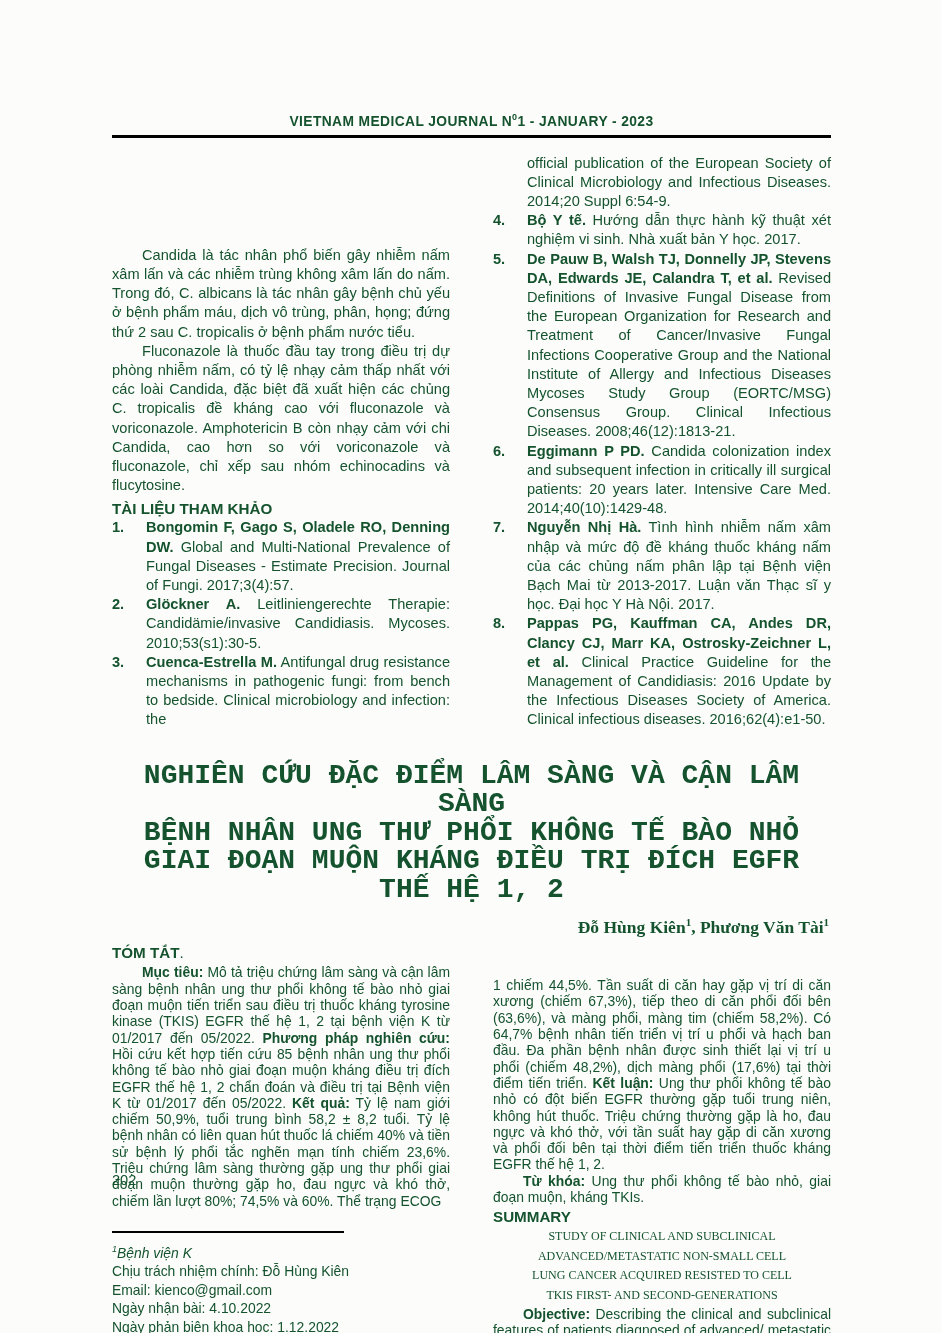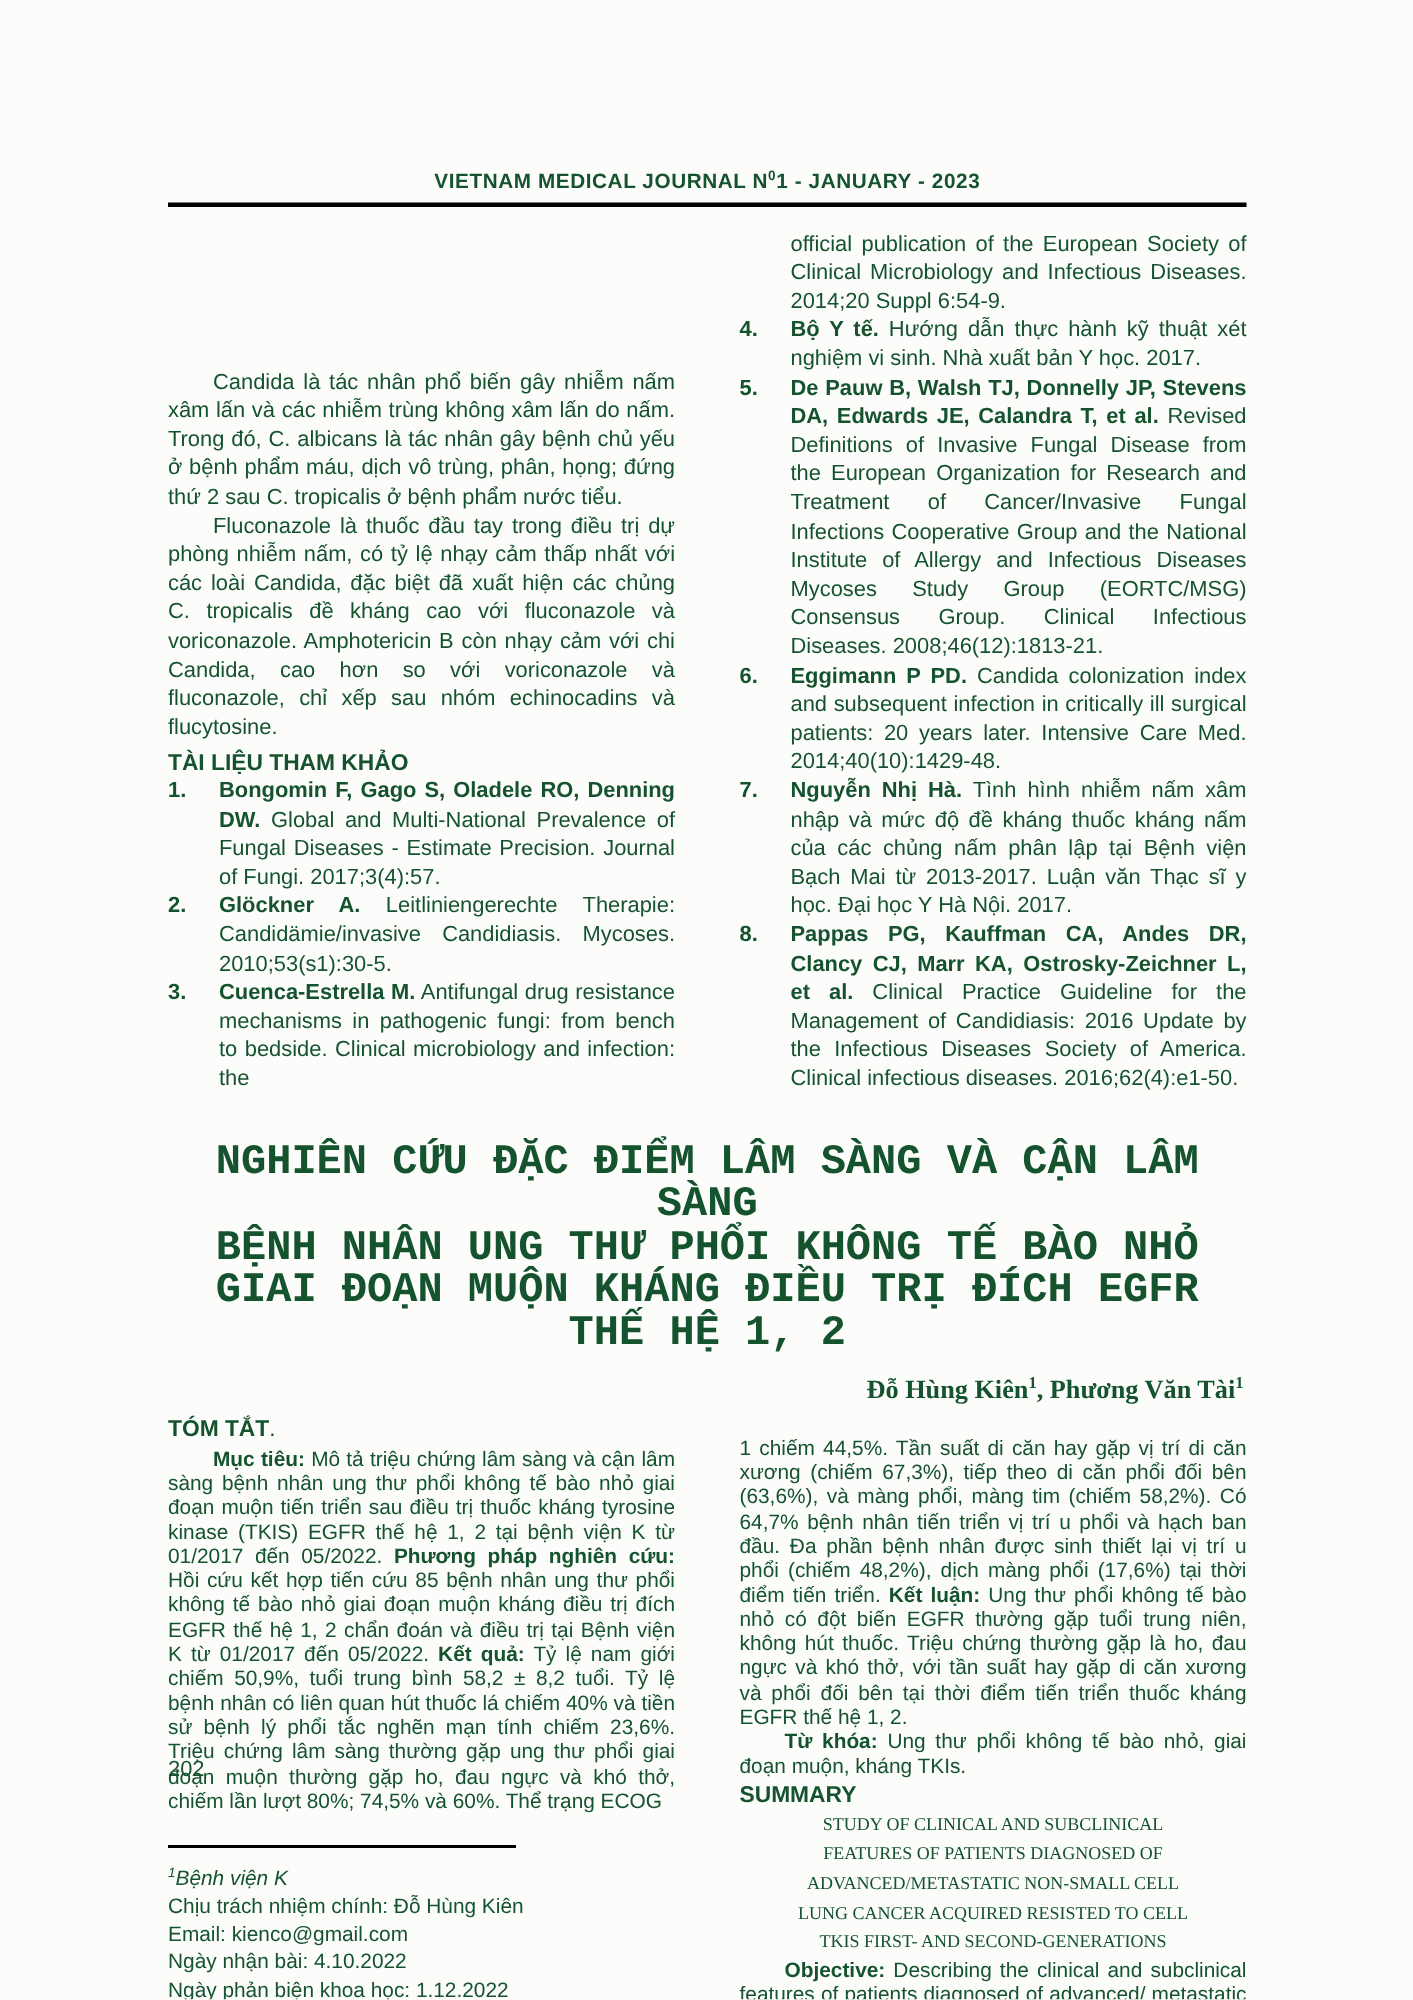--- a/index.html
+++ b/index.html
@@ -133,21 +133,20 @@
           <div class="fn">Ngày phản biện khoa học: 1.12.2022</div>
           <div class="fn">Ngày duyệt bài: 12.12.2022</div>
         </div>
       </div>
       <div class="col">
         <p class="abs"><span>1 chiếm 44,5%. Tần suất di căn hay gặp vị trí di căn xương (chiếm 67,3%), tiếp theo di căn phổi đối bên (63,6%), và màng phổi, màng tim (chiếm 58,2%). Có 64,7% bệnh nhân tiến triển vị trí u phổi và hạch ban đầu. Đa phần bệnh nhân được sinh thiết lại vị trí u phổi (chiếm 48,2%), dịch màng phổi (17,6%) tại thời điểm tiến triển. </span><span class="lbl">Kết luận:</span><span> Ung thư phổi không tế bào nhỏ có đột biến EGFR thường gặp tuổi trung niên, không hút thuốc. Triệu chứng thường gặp là ho, đau ngực và khó thở, với tần suất hay gặp di căn xương và phổi đối bên tại thời điểm tiến triển thuốc kháng EGFR thế hệ 1, 2.</span></p>
         <p class="abs indent"><span class="kw-lbl">Từ khóa:</span><span> Ung thư phổi không tế bào nhỏ, giai đoạn muộn, kháng TKIs.</span></p>
         <div class="sum-heading">SUMMARY</div>
         <div class="sum-title">
           <div>STUDY OF CLINICAL AND SUBCLINICAL</div>
-          <div>FEATURES OF PATIENTS DIAGNOSED OF</div>
           <div>ADVANCED/METASTATIC NON-SMALL CELL</div>
           <div>LUNG CANCER ACQUIRED RESISTED TO CELL</div>
           <div>TKIS FIRST- AND SECOND-GENERATIONS</div>
         </div>
         <p class="abs indent"><span class="lbl">Objective:</span><span> Describing the clinical and subclinical features of patients diagnosed of advanced/ metastatic non-small cell lung cancer acquired</span></p>
       </div>
     </div>
 
   </div>
   <div class="page-num">202</div>

